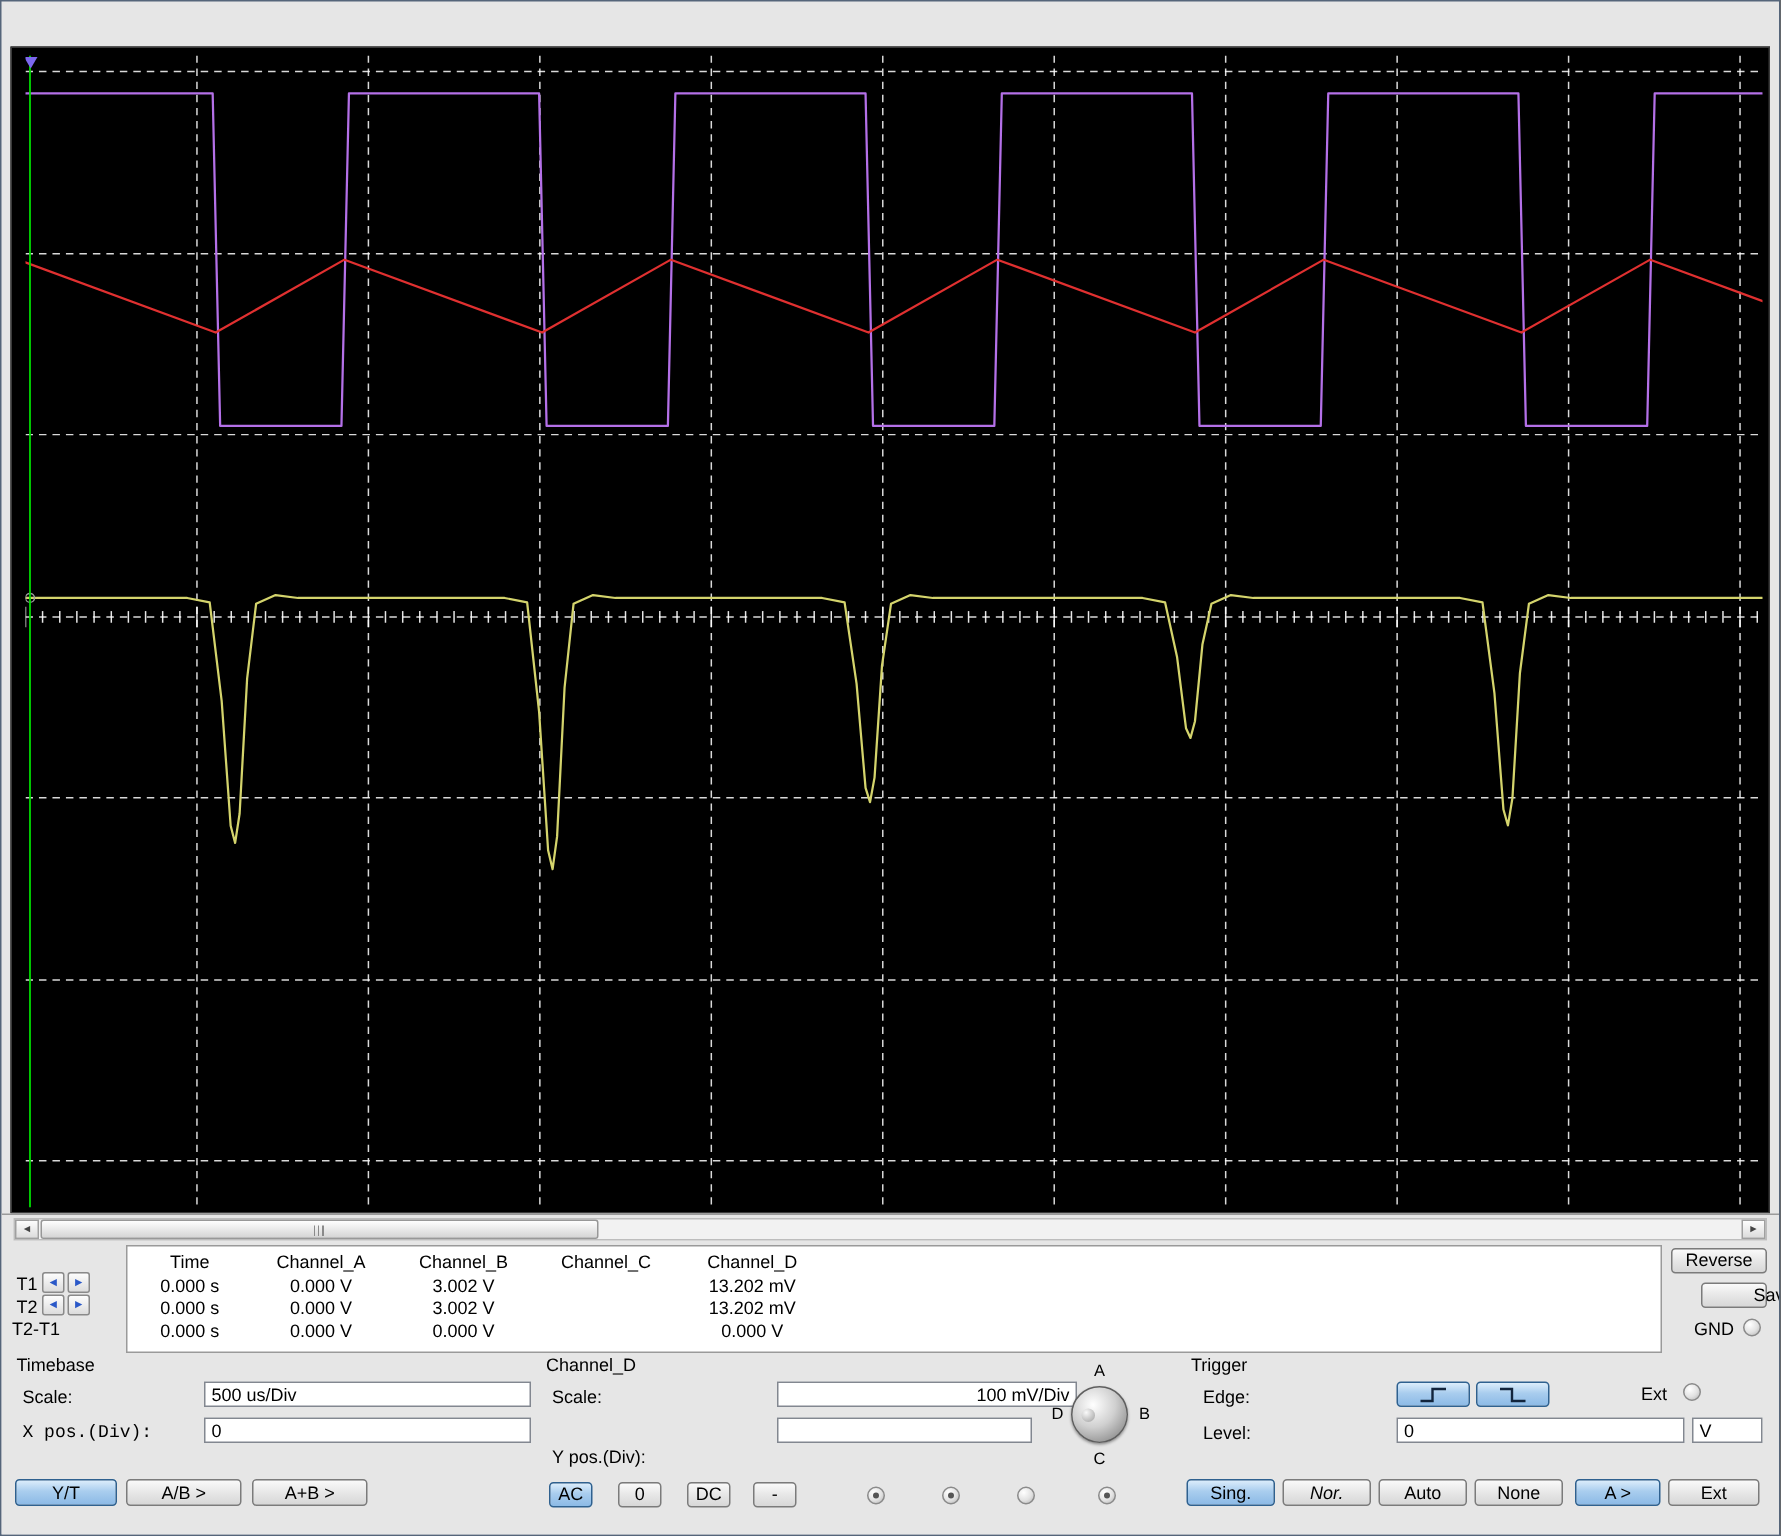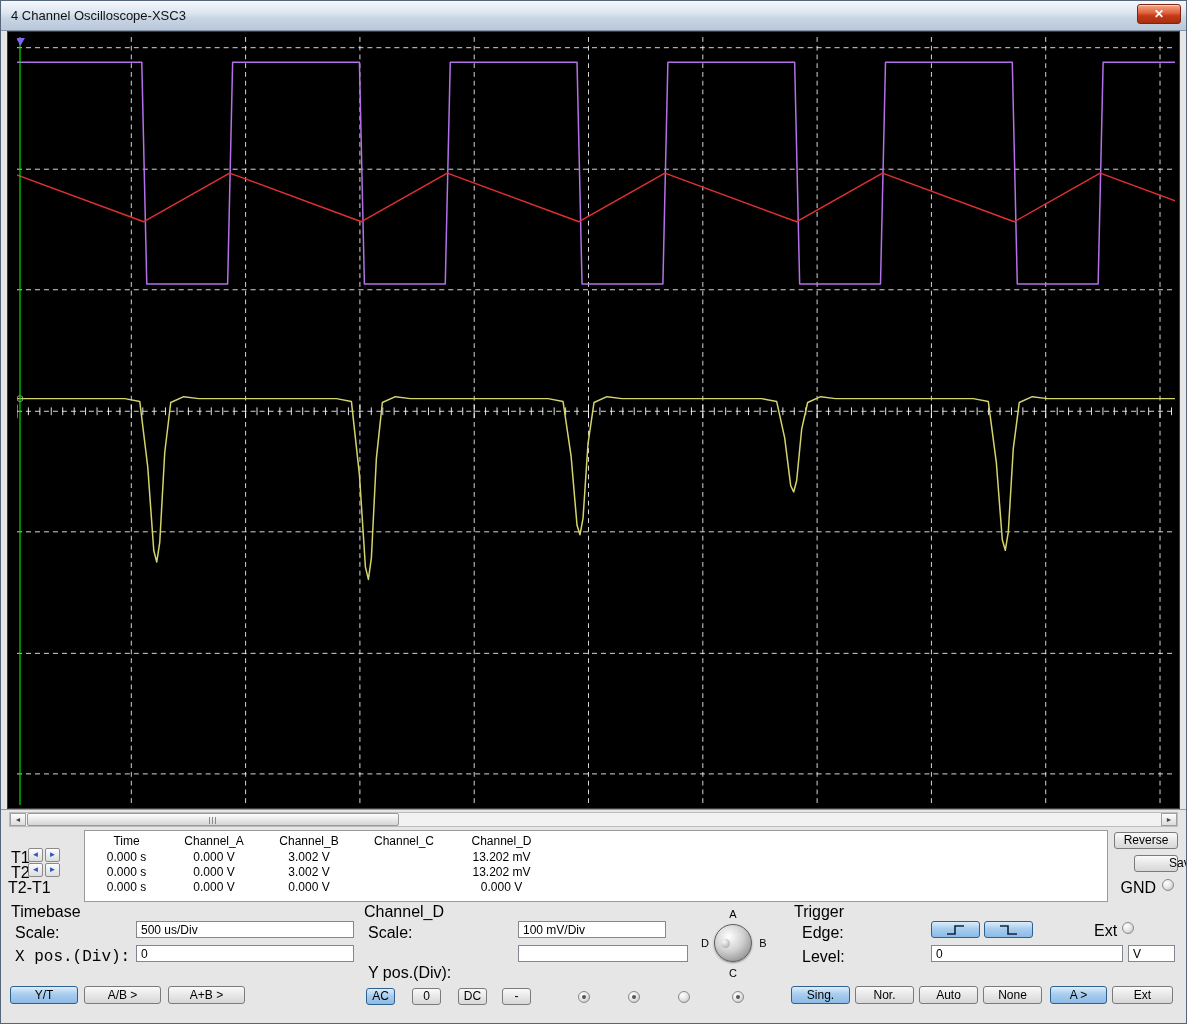--- a/index.html
+++ b/index.html
@@ -15,21 +15,21 @@
     color:#fff;font-size:12px;font-weight:bold;text-align:center;line-height:18px;
     box-shadow:inset 0 1px 0 rgba(255,255,255,.55);cursor:default;}
   
   .scope-outer{position:absolute;top:30px;left:6px;right:6px;height:778px;background:#000;border:1px solid #3a3a3a;}
   #scope-svg{position:absolute;left:9px;top:5px;width:1158px;height:768px;}
   .gridline{stroke:#ffffff;stroke-width:1;stroke-dasharray:5 4;opacity:.85;}
   .tick{stroke:#ffffff;stroke-width:1;opacity:.9;}
   .trace{fill:none;stroke-width:1.5;stroke-linejoin:round;stroke-linecap:round;}
   
   .panel-bottom{position:absolute;top:808px;left:0;right:0;bottom:0;background:#e6e6e6;border-top:1px solid #9a9a9a;}
-  .lab{position:absolute;font-size:16px;color:#000;white-space:nowrap;}
+  .lab{position:absolute;font-size:12px;color:#000;white-space:nowrap;}
   .mcell{position:absolute;font-size:12px;color:#000;text-align:center;white-space:nowrap;}
   .whitepanel{position:absolute;left:83px;top:20px;width:1024px;height:72px;background:#fff;border:1px solid #9a9a9a;}
   .btn{position:absolute;height:18px;border:1px solid #7b7b7b;border-radius:3px;
     background:linear-gradient(#fafafa,#e9e9e9 45%,#d7d7d7);
     font-family:"Liberation Sans",sans-serif;font-size:12px;color:#000;text-align:center;line-height:15px;padding:0;cursor:default;}
   .btn.sel{background:linear-gradient(#dcedfb,#a9cdee 45%,#8cbae6);border-color:#2f618f;}
   .arrbtn{position:absolute;width:15px;height:14px;border:1px solid #8a8a8a;border-radius:2px;
     background:linear-gradient(#fdfdfd,#dcdcdc);font-size:8px;color:#2a58c8;text-align:center;line-height:12px;cursor:default;}
   .tinput{position:absolute;height:17px;border:1px solid #828790;background:#fff;
     font-family:"Liberation Sans",sans-serif;font-size:12px;color:#000;padding:0 4px;}
@@ -52,26 +52,20 @@
   .knob::after{content:"";position:absolute;left:6px;top:14px;width:9px;height:9px;border-radius:50%;
     background:radial-gradient(circle at 35% 30%,#fafafa,#9c9c9c);}
   .klab{position:absolute;font-size:11px;color:#000;width:14px;text-align:center;}
   .edgeicon{display:inline-block;vertical-align:middle;margin-top:1px;}
 </style>
 </head>
 <body>
 
 <div class="window">
 
-  <div class="titlebar">
-    <span class="title">4 Channel Oscilloscope-XSC3</span>
-    <div class="closebtn">
-      <span>✕</span>
-    </div>
-  </div>
 
   <div class="scope-outer">
     <svg id="scope-svg" viewBox="0 0 1160 790" preserveAspectRatio="none">
         <line x1="114.5" y1="0" x2="114.5" y2="790" class="gridline"></line>
         <line x1="229.0" y1="0" x2="229.0" y2="790" class="gridline"></line>
         <line x1="343.5" y1="0" x2="343.5" y2="790" class="gridline"></line>
         <line x1="458.0" y1="0" x2="458.0" y2="790" class="gridline"></line>
         <line x1="572.5" y1="0" x2="572.5" y2="790" class="gridline"></line>
         <line x1="687.0" y1="0" x2="687.0" y2="790" class="gridline"></line>
         <line x1="801.5" y1="0" x2="801.5" y2="790" class="gridline"></line>
@@ -252,21 +246,21 @@
     <span class="lab" style="left:14px;top:114px;">Scale:</span>
     <input class="tinput" style="left: 135px; top: 111px; width: 218px;" value="500 us/Div">
     <span class="lab" style="left:14px;top:138px;font-family:Liberation Mono, monospace;">X pos.(Div):</span>
     <input class="tinput" style="left: 135px; top: 135px; width: 218px;" value="0">
     <button class="btn sel" style="left:9px;top:176px;width:68px;">Y/T</button>
     <button class="btn" style="left:83px;top:176px;width:77px;">A/B &gt;</button>
     <button class="btn" style="left:167px;top:176px;width:77px;">A+B &gt;</button>
 
     <span class="lab" style="left:363px;top:93px;">Channel_D</span>
     <span class="lab" style="left:367px;top:114px;">Scale:</span>
-    <input class="tinput" style="left: 517px; top: 111px; width: 148px;" value="100 mV/Div">
+    <input class="tinput" style="left: 517px; top: 111px; width: 200px; text-align: right;" value="100 mV/Div">
     <span class="lab" style="left:367px;top:154px;">Y pos.(Div):</span>
     <input class="tinput" style="left: 517px; top: 135px; width: 170px;" value="">
     <button class="btn sel" style="left:365px;top:178px;width:29px;height:17px;">AC</button>
     <button class="btn" style="left:411px;top:178px;width:29px;height:17px;">0</button>
     <button class="btn" style="left:457px;top:178px;width:29px;height:17px;">DC</button>
     <button class="btn" style="left:501px;top:178px;width:29px;height:17px;">-</button>
     <div class="radio dot" style="left:577px;top:181px;"></div>
     <div class="radio dot" style="left:627px;top:181px;"></div>
     <div class="radio" style="left:677px;top:181px;"></div>
     <div class="radio dot" style="left:731px;top:181px;"></div>
@@ -283,20 +277,20 @@
         </svg></button>
     <button class="btn sel" style="left:983px;top:111px;width:49px;height:17px;"><svg class="edgeicon" width="22" height="12" viewBox="0 0 22 12">
           <path d="M2,2 H10 V10 H19" fill="none" stroke="#12243c" stroke-width="1.6"></path>
         </svg></button>
     <span class="lab" style="left:1093px;top:112px;">Ext</span>
     <div class="radio" style="left:1121px;top:112px;"></div>
     <span class="lab" style="left:801px;top:138px;">Level:</span>
     <input class="tinput" style="left: 930px; top: 135px; width: 192px;" value="0">
     <input class="tinput" style="left: 1127px; top: 135px; width: 47px;" value="V">
     <button class="btn sel" style="left:790px;top:176px;width:59px;">Sing.</button>
-    <button class="btn" style="left:854px;top:176px;width:59px;">Nor.</button>
+    <button class="btn" style="left:854px;top:176px;width:59px;font-style:italic;">Nor.</button>
     <button class="btn" style="left:918px;top:176px;width:59px;text-align:center;">Auto</button>
     <button class="btn" style="left:982px;top:176px;width:59px;">None</button>
     <button class="btn sel" style="left:1049px;top:176px;width:57px;">A &gt;</button>
     <button class="btn" style="left:1111px;top:176px;width:61px;">Ext</button>
 
   </div>
 </div>
 
 </body></html>

